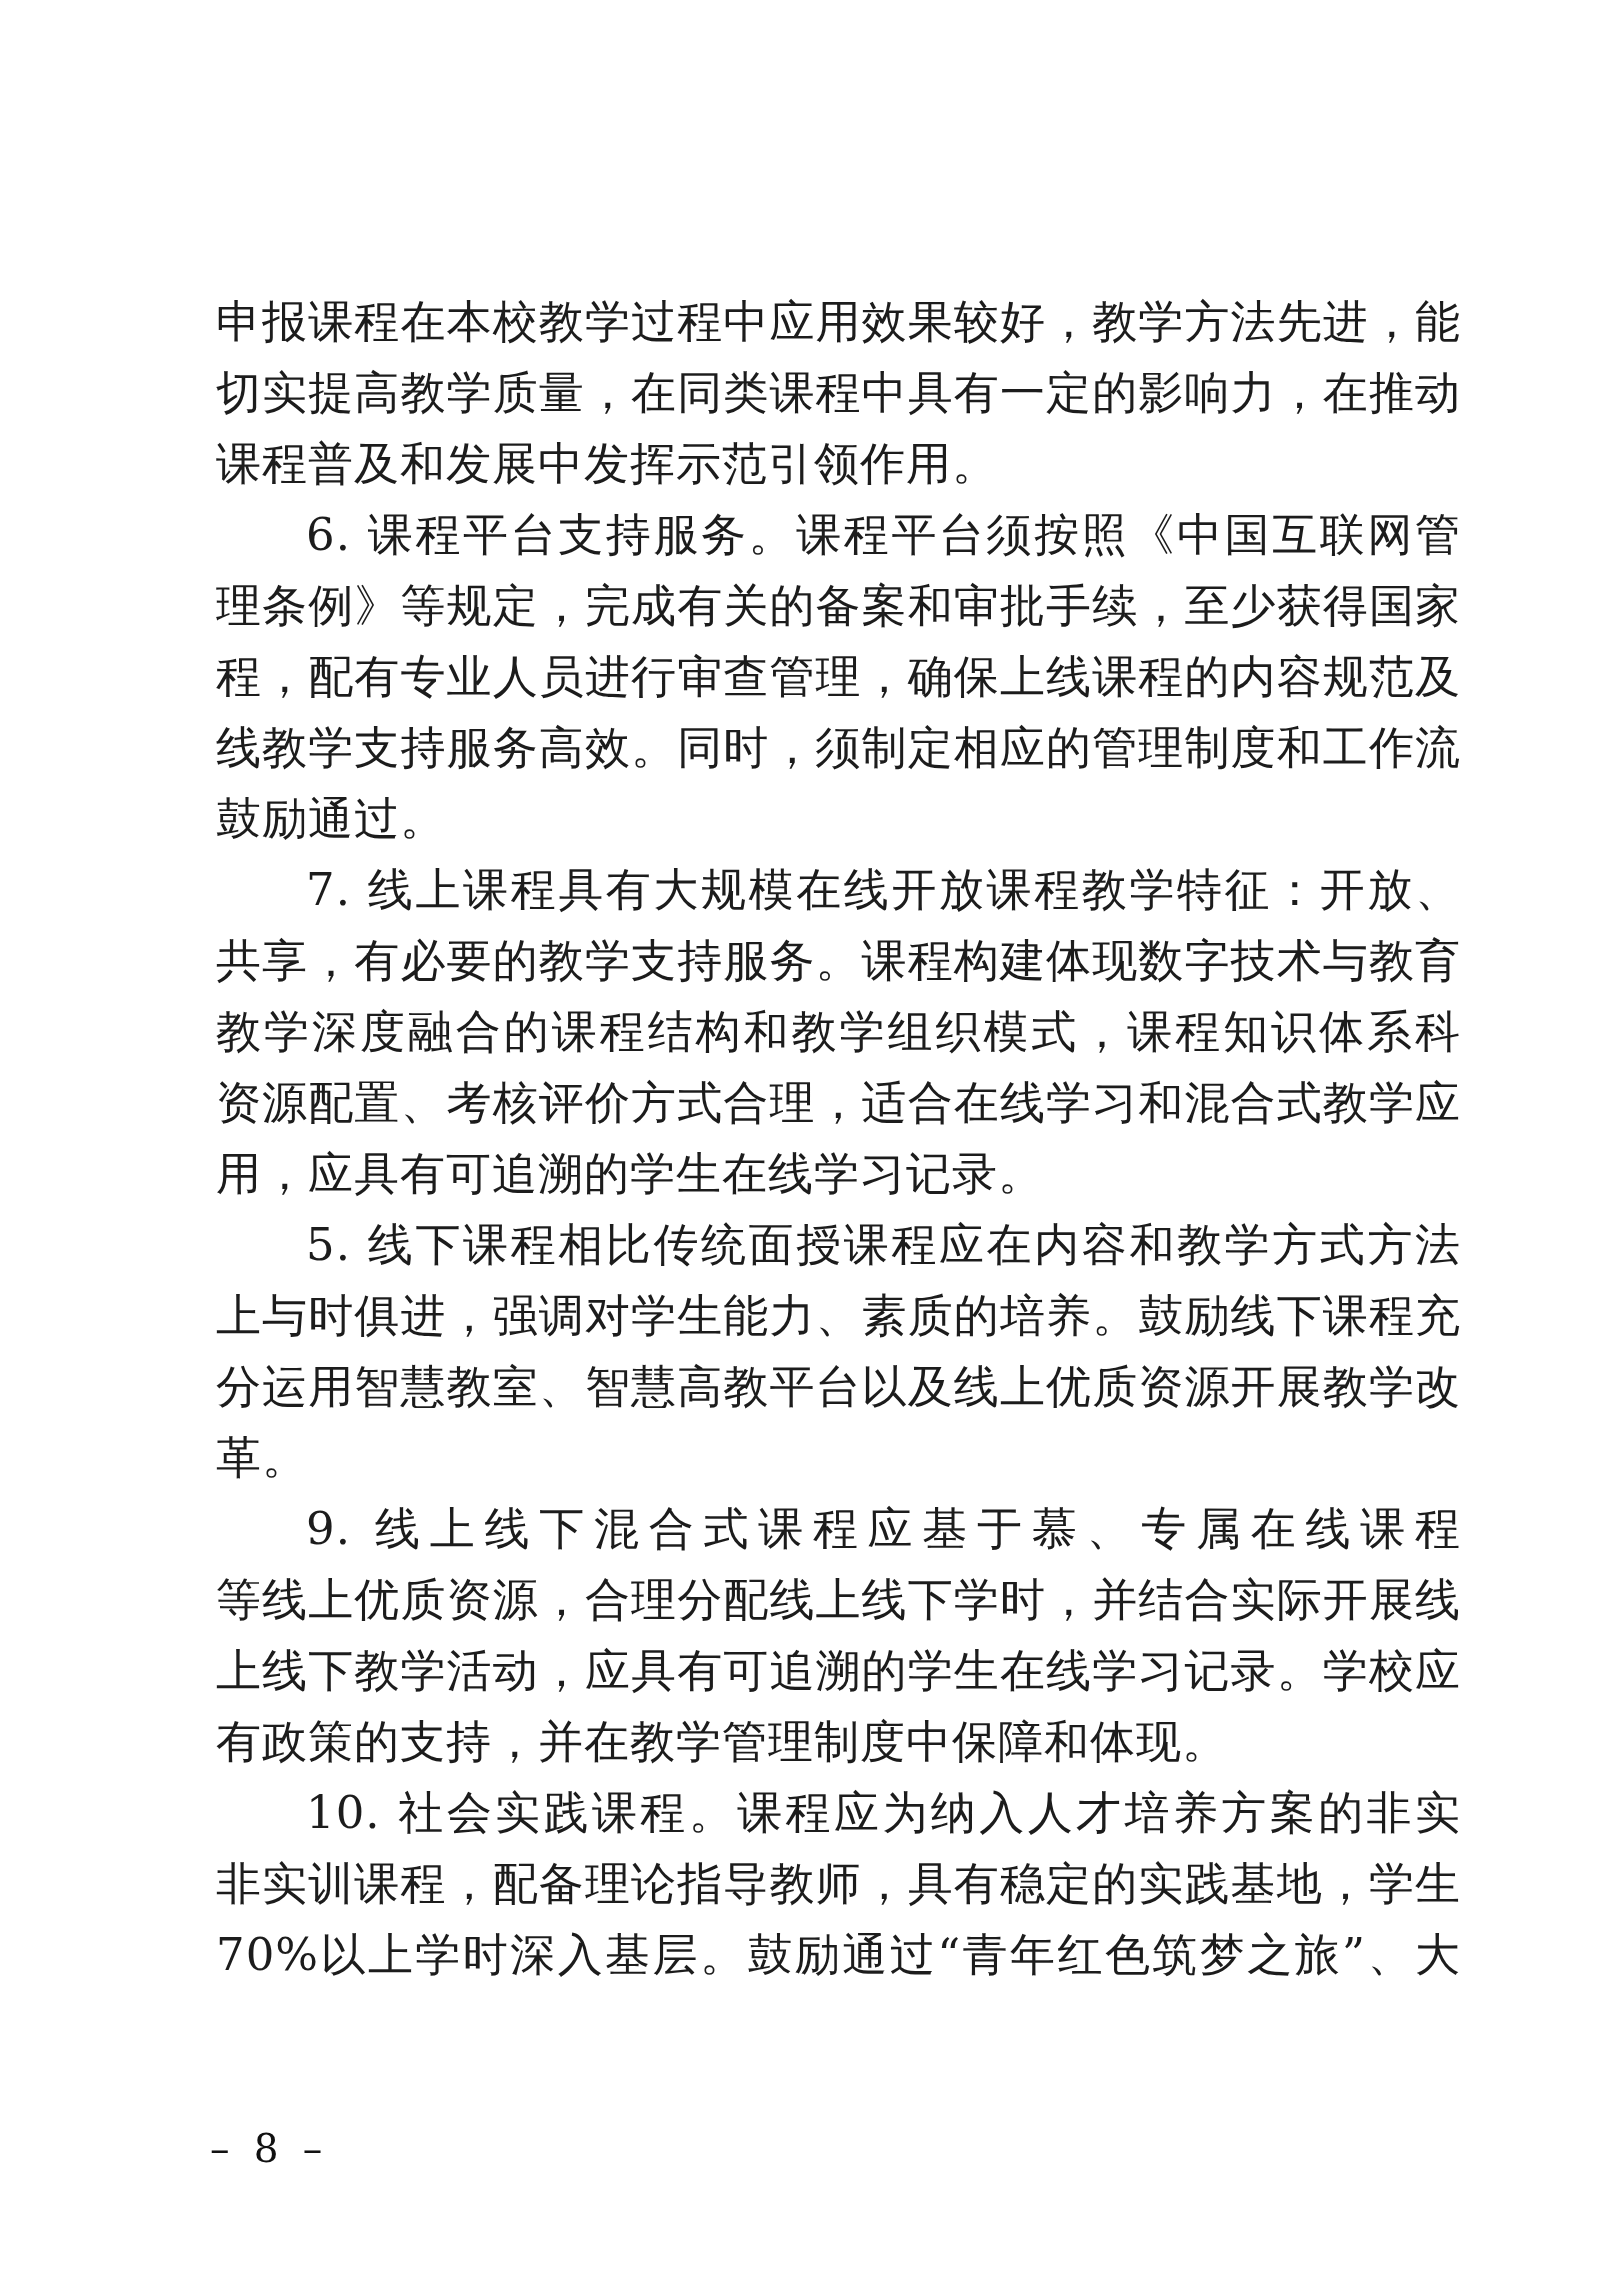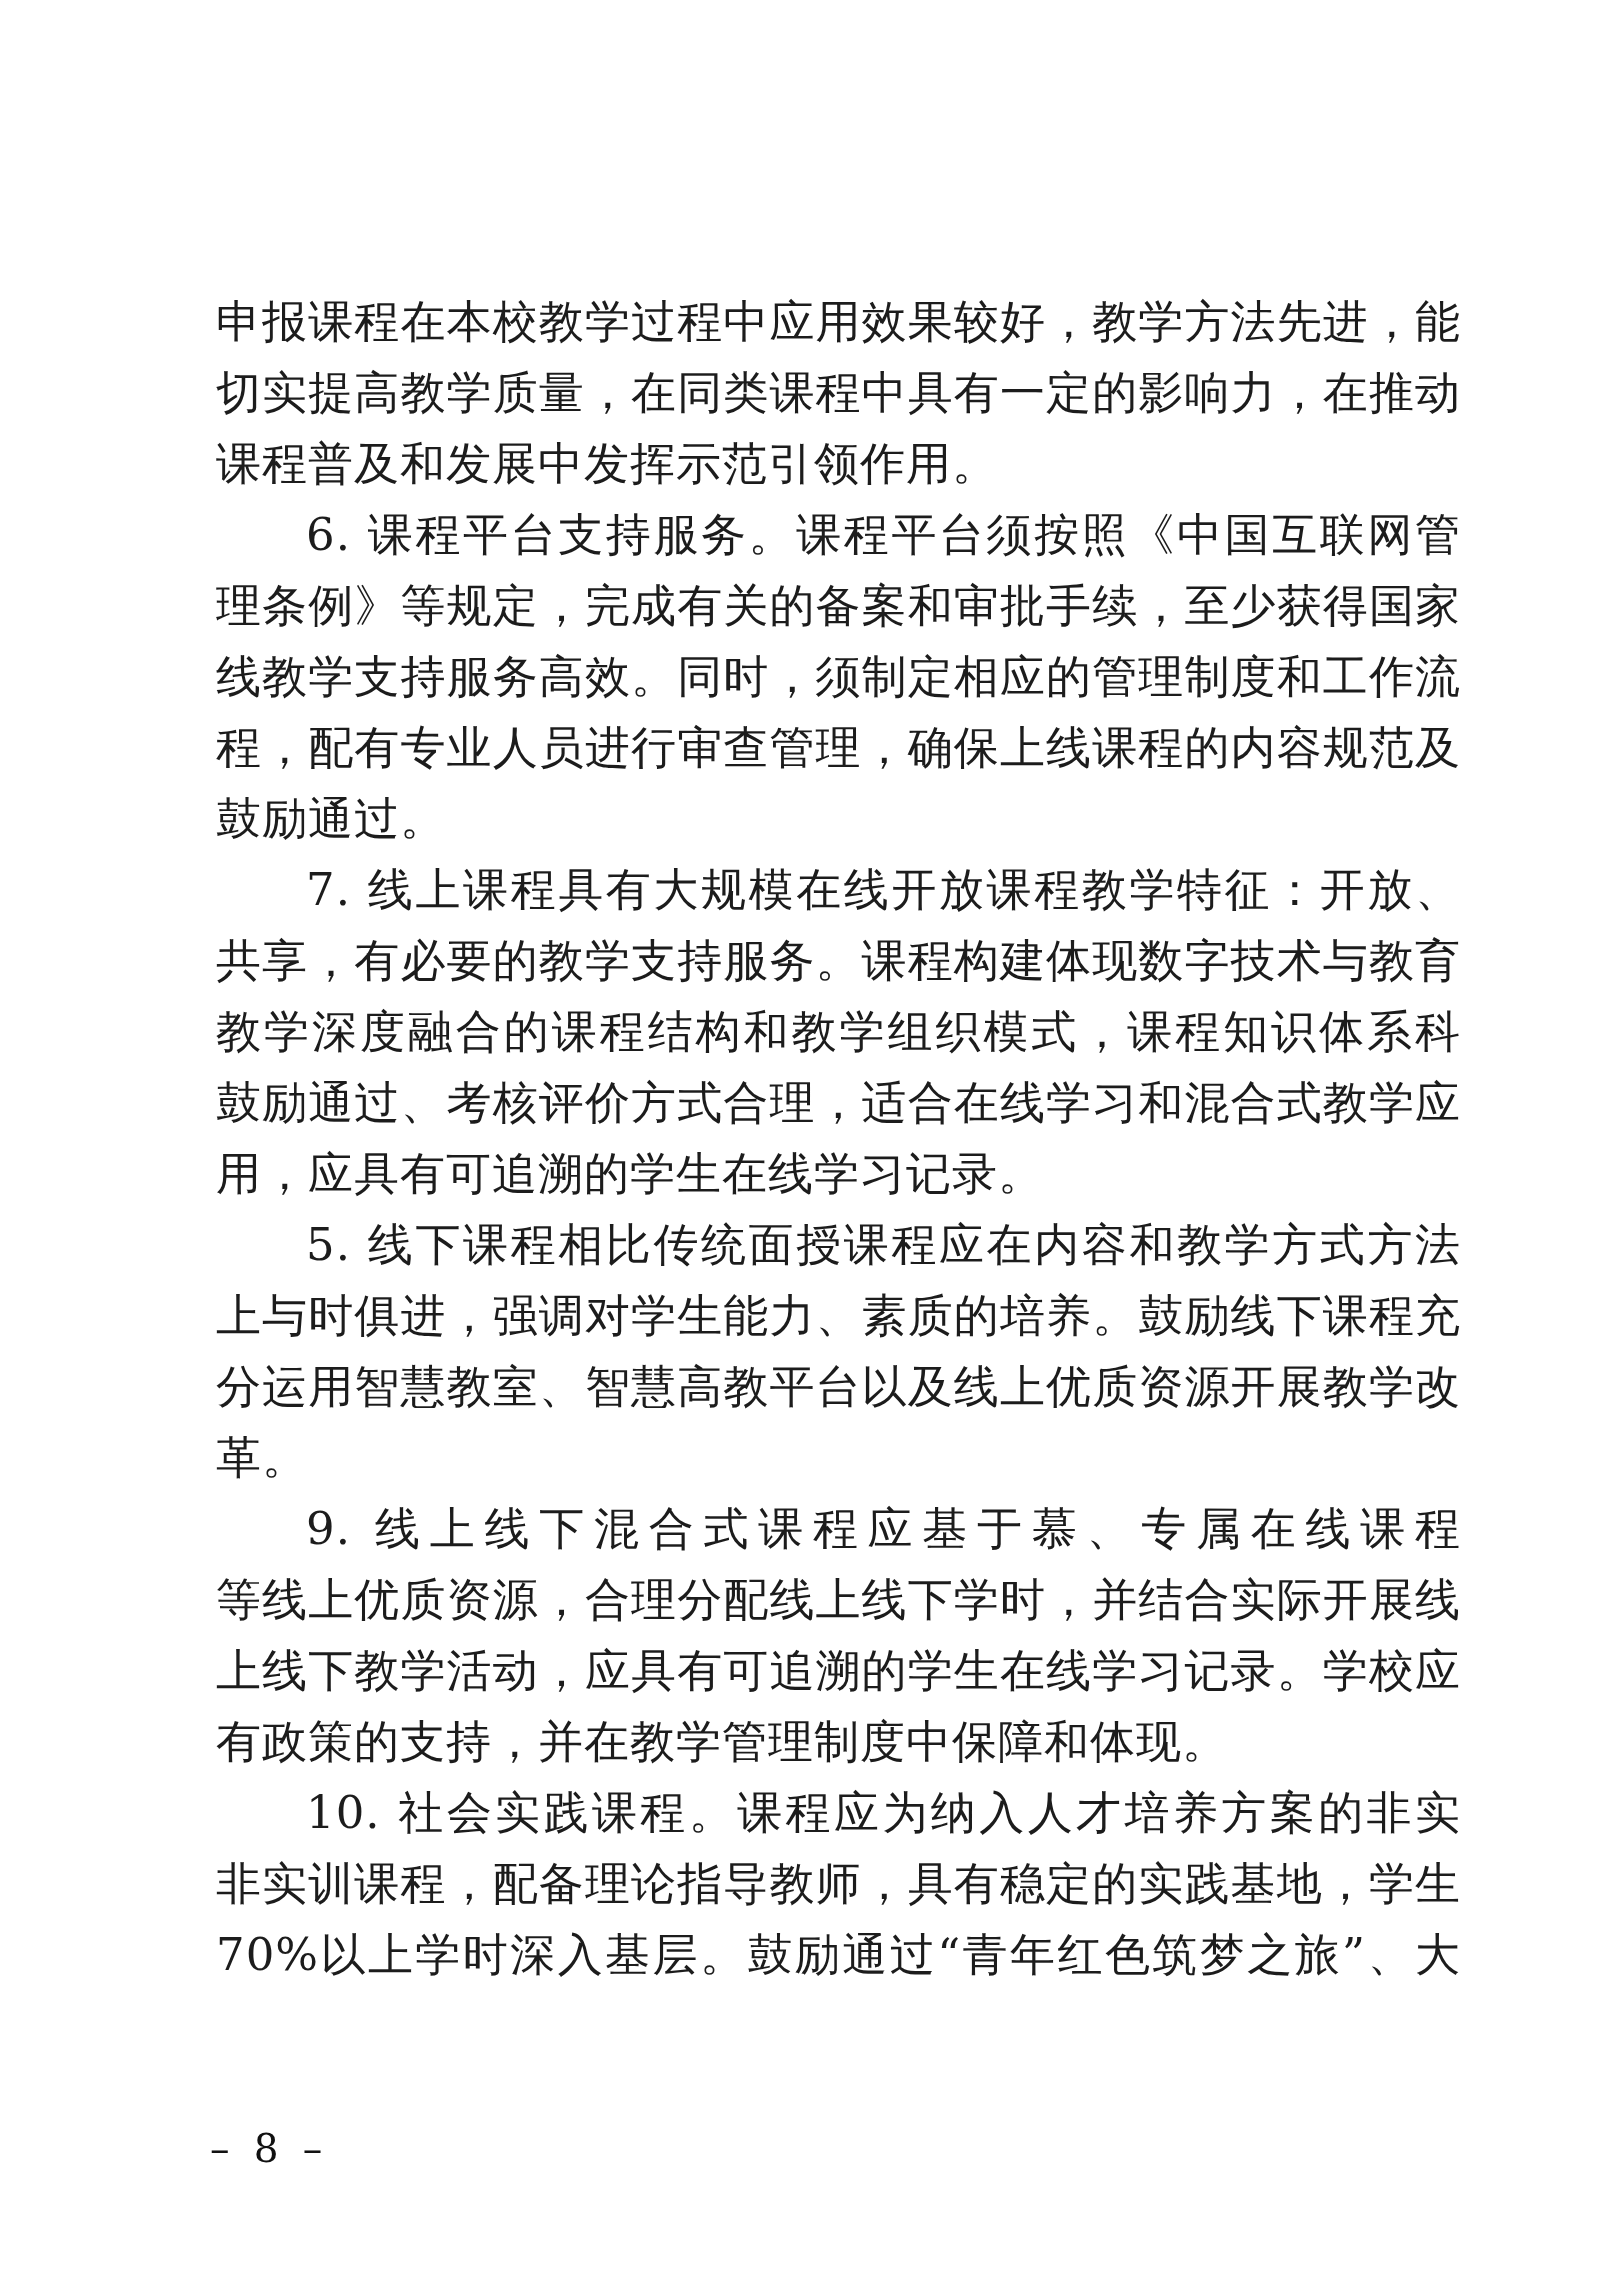--- a/index.html
+++ b/index.html
@@ -55,27 +55,27 @@
 </head>
 <body>
 
 <div class="page">
   <div class="content">
     <div class="ln">申报课程在本校教学过程中应用效果较好，教学方法先进，能</div>
     <div class="ln">切实提高教学质量，在同类课程中具有一定的影响力，在推动</div>
     <div class="ln short">课程普及和发展中发挥示范引领作用。</div>
     <div class="ln indent">6. 课程平台支持服务。课程平台须按照《中国互联网管</div>
     <div class="ln">理条例》等规定，完成有关的备案和审批手续，至少获得国家</div>
+    <div class="ln">程，配有专业人员进行审查管理，确保上线课程的内容规范及</div>
     <div class="ln">线教学支持服务高效。同时，须制定相应的管理制度和工作流</div>
-    <div class="ln">程，配有专业人员进行审查管理，确保上线课程的内容规范及</div>
     <div class="ln short">鼓励通过。</div>
     <div class="ln indent">7. 线上课程具有大规模在线开放课程教学特征：开放、</div>
     <div class="ln">共享，有必要的教学支持服务。课程构建体现数字技术与教育</div>
     <div class="ln">教学深度融合的课程结构和教学组织模式，课程知识体系科学，</div>
-    <div class="ln">鼓励通过、考核评价方式合理，适合在线学习和混合式教学应</div>
+    <div class="ln">资源配置、考核评价方式合理，适合在线学习和混合式教学应</div>
     <div class="ln short">用，应具有可追溯的学生在线学习记录。</div>
     <div class="ln indent">5. 线下课程相比传统面授课程应在内容和教学方式方法</div>
     <div class="ln">上与时俱进，强调对学生能力、素质的培养。鼓励线下课程充</div>
     <div class="ln">分运用智慧教室、智慧高教平台以及线上优质资源开展教学改</div>
     <div class="ln short">革。</div>
     <div class="ln indent">9. 线上线下混合式课程应基于慕、专属在线课程（SPOC）</div>
     <div class="ln">等线上优质资源，合理分配线上线下学时，并结合实际开展线</div>
     <div class="ln">上线下教学活动，应具有可追溯的学生在线学习记录。学校应</div>
     <div class="ln short">有政策的支持，并在教学管理制度中保障和体现。</div>
     <div class="ln indent">10. 社会实践课程。课程应为纳入人才培养方案的非实习、</div>

